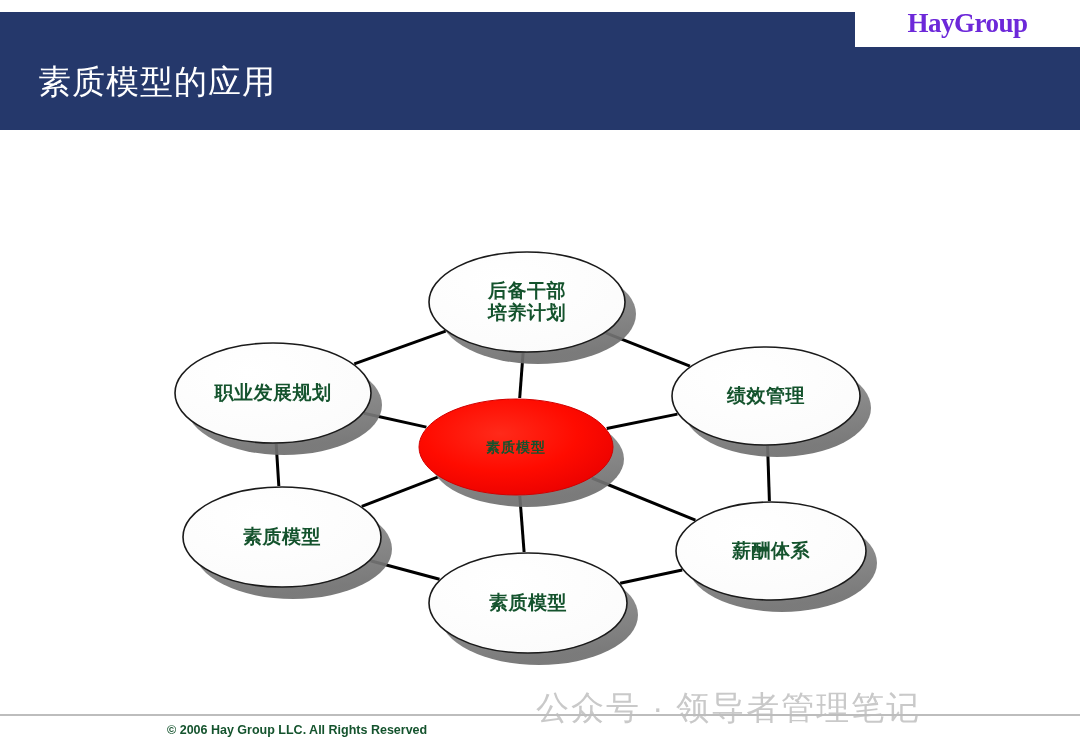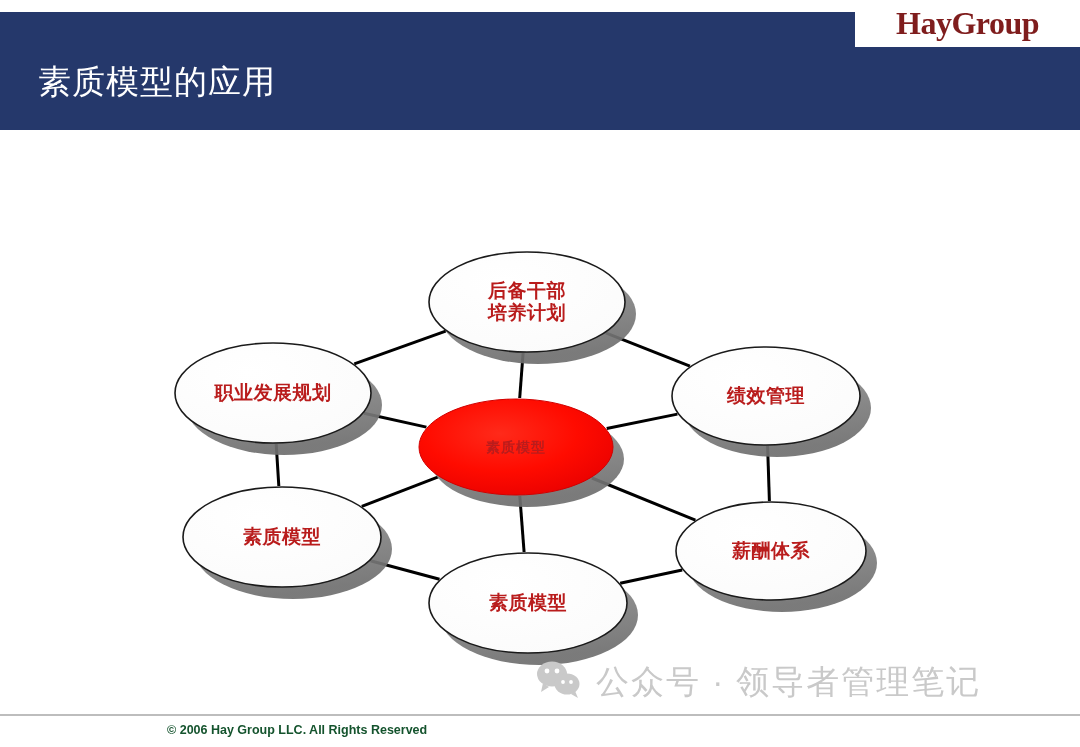--- a/index.html
+++ b/index.html
@@ -30,23 +30,23 @@
     top: -12px;
     width: 225px;
     height: 47px;
     background: #ffffff;
     display: flex;
     align-items: center;
     justify-content: center;
   }
   #logo-text {
     font-family: "Liberation Serif", "DejaVu Serif", serif;
-    font-size: 32px;
+    font-size: 27px;
     font-weight: bold;
-    color: #7f1d1d;
+    color: #6d28d9;
     letter-spacing: -0.5px;
   }
   #page-title {
     position: absolute;
     left: 38px;
     top: 56px;
     font-size: 33px;
     color: #ffffff;
     letter-spacing: 1px;
     line-height: 1;
@@ -63,43 +63,45 @@
     height: 570px;
   }
   #diagram-svg {
     position: absolute;
     left: 0;
     top: 0;
   }
   .node-label {
     position: absolute;
     text-align: left;
-    color: #b91c1c;
+    color: #14532d;
     font-size: 19px;
     font-weight: bold;
     line-height: 1.18;
     white-space: pre-line;
     pointer-events: none;
     letter-spacing: 0.5px;
   }
   .node-label.center {
     font-size: 14px;
     letter-spacing: 1px;
   }
 
   
   #watermark {
     position: absolute;
     left: 536px;
     top: 660px;
     height: 52px;
     display: flex;
-    gap: 14px;
+    align-items: center;
+    gap: 26px;
     color: #c9c9c9;
     user-select: none;
+    flex-direction: column;
   }
   #watermark-text {
     font-size: 33px;
     letter-spacing: 2px;
     color: #c9c9c9;
     white-space: nowrap;
   }
 
   
   #footer-rule {

